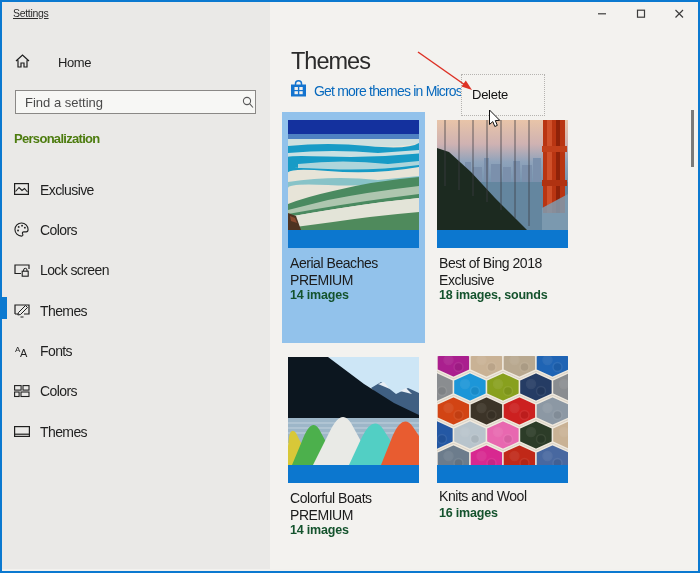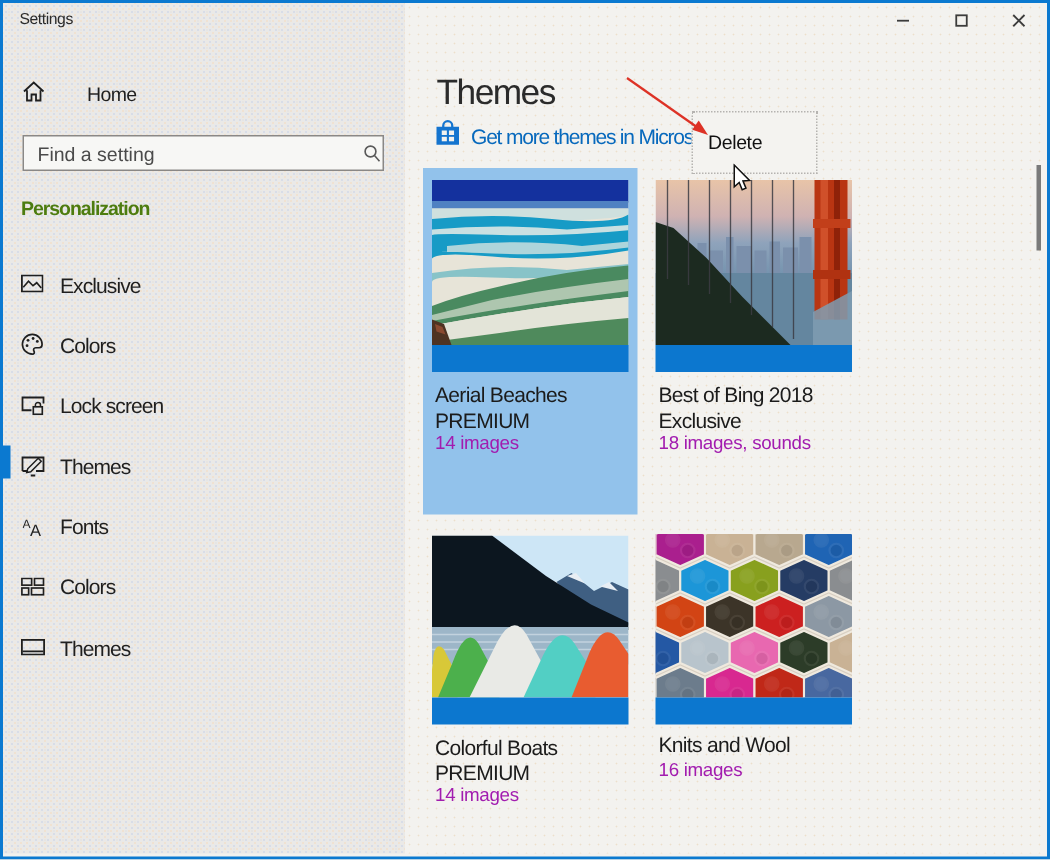--- a/index.html
+++ b/index.html
@@ -14,38 +14,38 @@
           radial-gradient(#f0e2d2 0.6px, rgba(0,0,0,0) 0.7px),
           radial-gradient(#d8d8d6 0.5px, rgba(0,0,0,0) 0.6px);
         background-size:4px 4px, 4px 4px, 6px 6px;
         background-position:0 0, 2px 2px, 1px 3px; }
 .right { position:absolute; left:270px; top:2px; width:428px; height:567px;
          background-color:#f3f2ef;
          background-image:radial-gradient(#ecdfcc 0.6px, rgba(0,0,0,0) 0.7px);
          background-size:6px 6px; }
 .abs { position:absolute; }
 
-.title { left:13px; top:7px; font-size:10.5px; letter-spacing:-0.3px; color:#2b2b2b; }
+.title { left:13px; top:7px; font-size:10.5px; letter-spacing:-0.3px; color:#2b2b2b;text-decoration:underline; }
 
 .home-txt { left:58px; top:55px; font-size:13px; letter-spacing:-0.4px; color:#1f1f1f; }
 .search { left:15px; top:90px; width:241px; height:24px; background:#f7f7f5;
           border:1px solid #8a8886; }
 .search-txt { left:25px; top:95px; font-size:13px; color:#4a4a4a; }
 .pers { left:14px; top:131px; font-size:13px; letter-spacing:-0.7px; font-weight:bold; color:#4d7c0f; }
 .nav-txt { font-size:14px; letter-spacing:-0.6px; color:#1f1f1f; left:40px; }
 .accent { left:2px; top:297px; width:4.5px; height:22px; background:#0b79d0; }
 
 .h1 { left:291px; top:48px; font-size:23.5px; font-weight:300; color:#2b2b2b;
       letter-spacing:-1px; }
 .link { left:314px; top:83px; font-size:14px; letter-spacing:-0.8px; color:#0769bd; white-space:nowrap; }
 
 .selbg { left:282px; top:112px; width:143px; height:231px; background:#92c2eb; }
 .strip { position:absolute; left:0; width:131px; height:18px; background:#0c77cf; }
 .cardname { font-size:14px; letter-spacing:-0.45px; color:#1b1b1b; line-height:16.5px; }
-.cardsub { font-size:12.5px; letter-spacing:-0.2px; color:#a21caf; }
+.cardsub { font-size:12.5px; letter-spacing:-0.2px; color:#14532d;font-weight:bold; }
 
 .menu { left:461px; top:74px; width:84px; height:42px; background:#f4f3f0;
         border:1px dotted #b5b3b0; }
 .menu-txt { left:472px; top:87px; font-size:13px; letter-spacing:-0.25px; color:#111; }
 .scroll { left:691px; top:110px; width:3px; height:57px; background:#7a7a7a; }
 </style>
 </head>
 <body>
 <div class="left abs"></div>
 <div class="right abs"></div>

